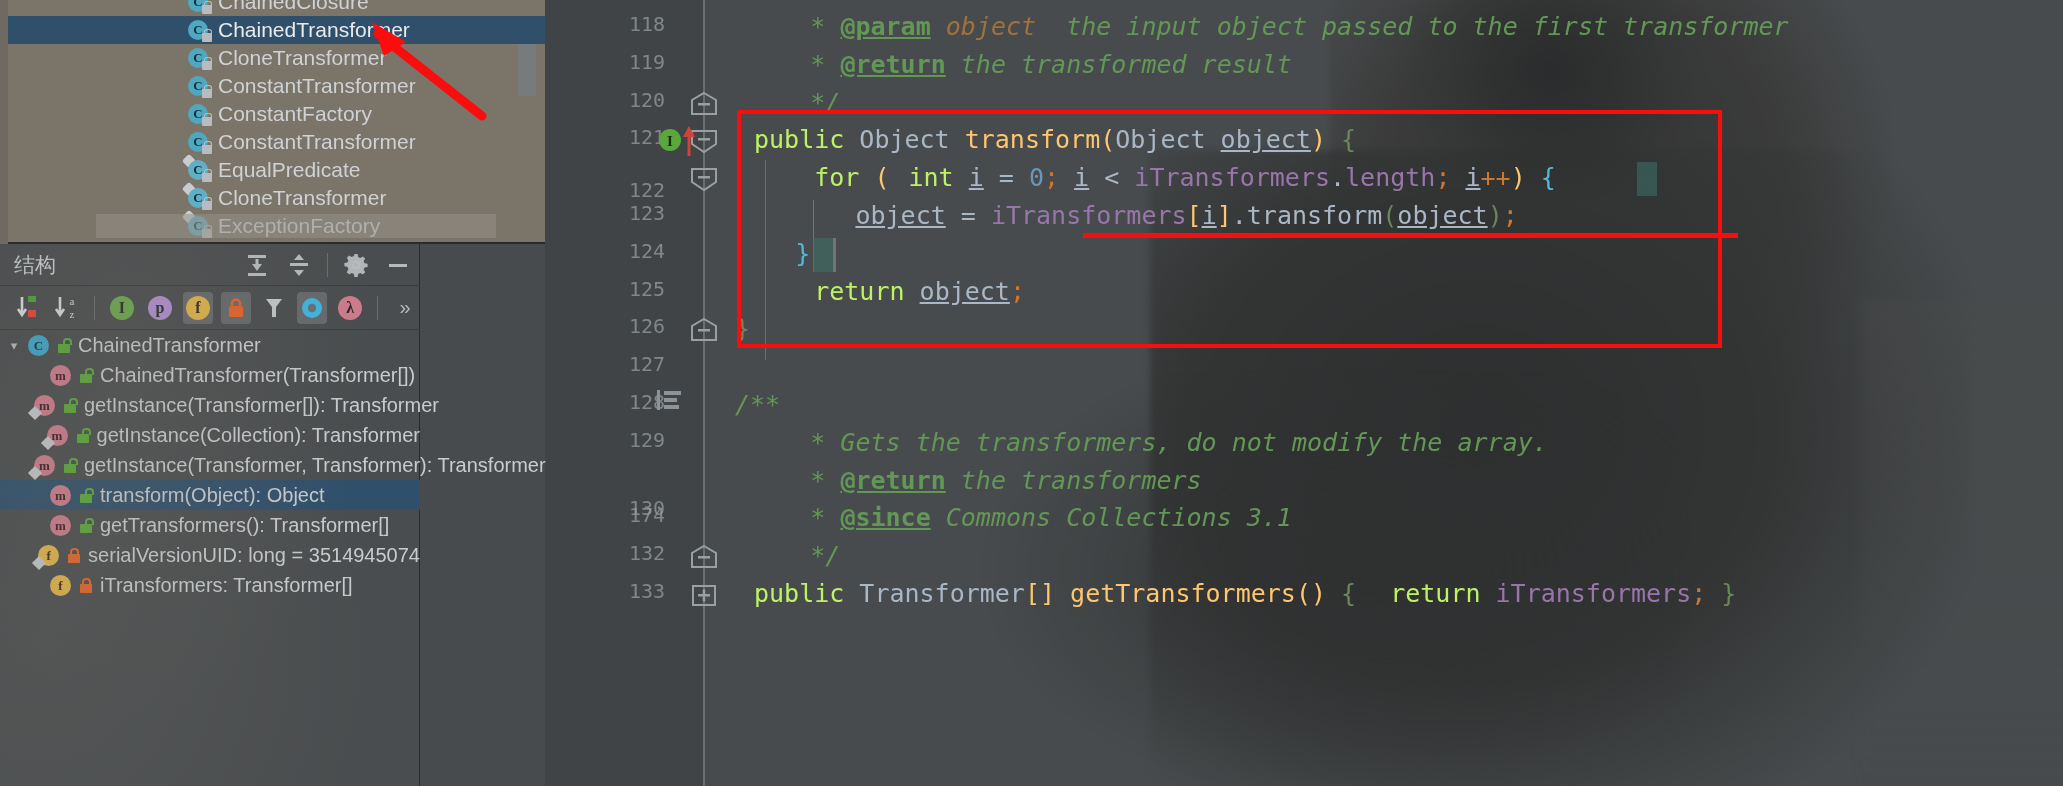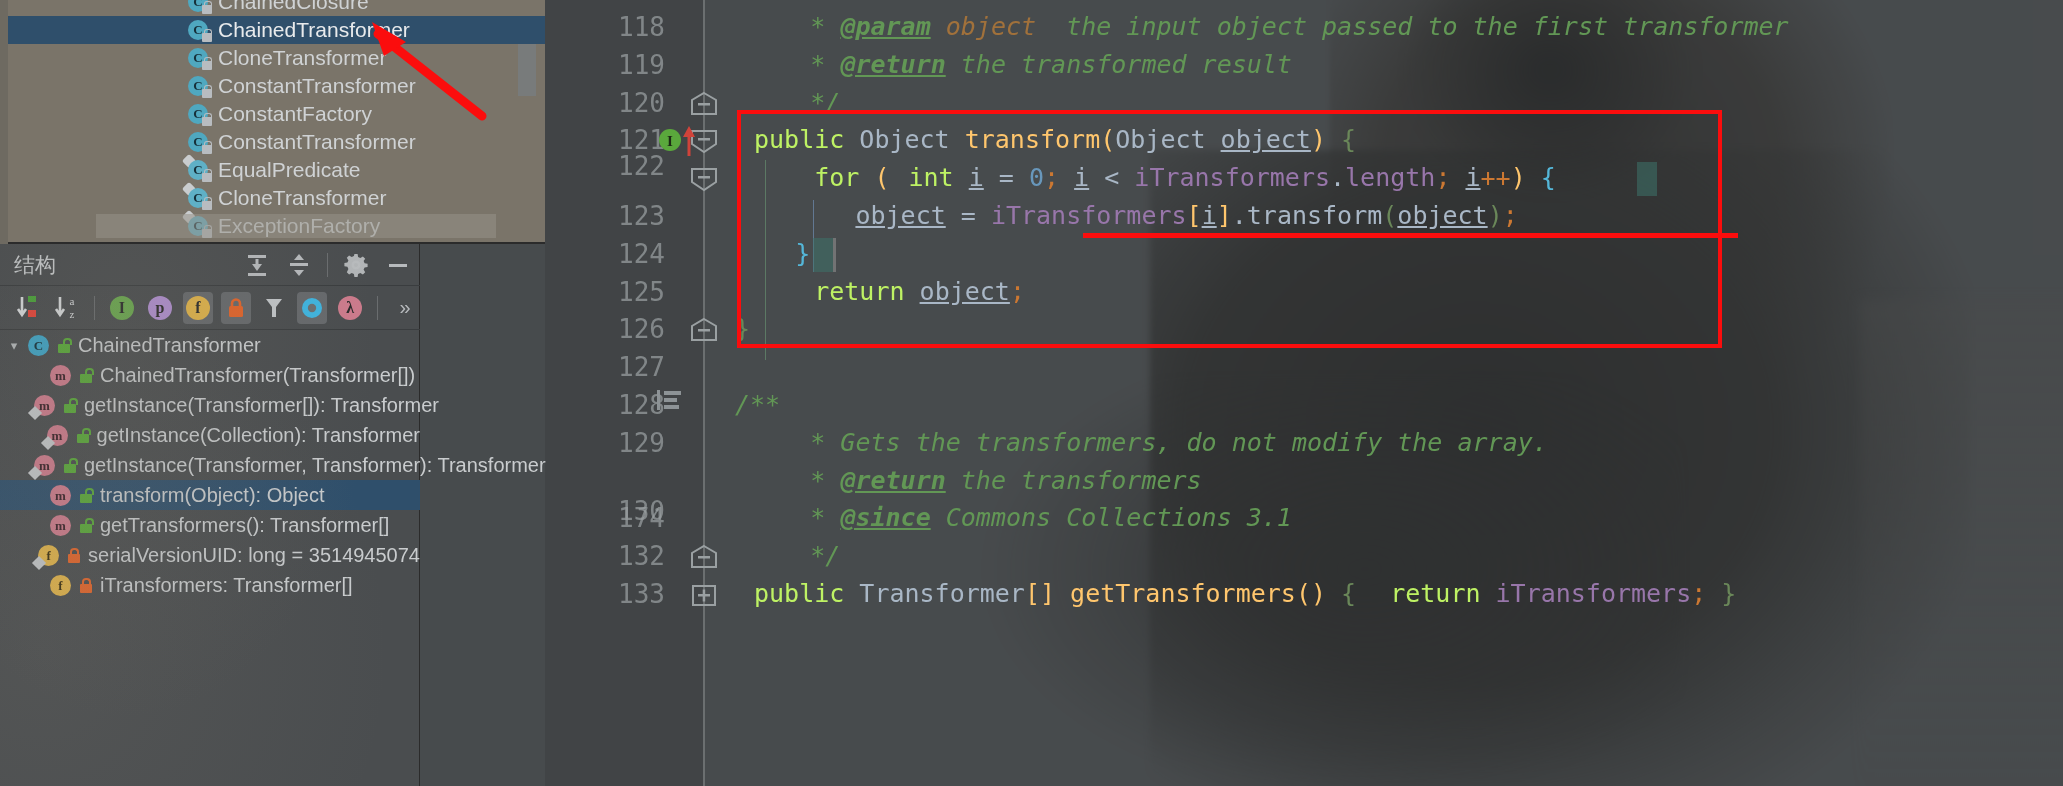--- a/index.html
+++ b/index.html
@@ -51,21 +51,21 @@
 
   
   .gutter {
     position:absolute; left:545px; top:0; width:160px; height:786px;
     background: rgba(60,63,65,0.55);
   }
   .linenums { position:absolute; left:545px; top:0; width:120px; }
   .lnum {
     position:absolute; right:0; width:110px; text-align:right;
     color:#9aa0a2; opacity:.72;
-    font-family:"DejaVu Sans Mono", monospace; font-size:26px;
+    font-family:"DejaVu Sans Mono", monospace; font-size:20px;
     letter-spacing:0px;
   }
   .fold-rail {
     position:absolute; left:703px; top:0; width:2px; height:786px;
     background: rgba(160,163,165,.45);
   }
   .fold {
     position:absolute; left:689px; width:30px; height:26px;
   }
   .fold svg { display:block; }
@@ -86,21 +86,21 @@
   .kw      { color:#bef264;margin-left:19px; }
   .cls     { color:#a9b7c6; }
   .mth     { color:#ffc66d; }
   .fld     { color:#9876aa; }
   .num     { color:#6897bb; }
   .punct   { color:#a9b7c6; }
   .brkY    { color:#ffc66d; }
   .brkG    { color:#6a8759; }
   .semi    { color:#cc7832; }
   .cmt     { color:#629755; font-style:italic; }
-  .tag     { color:#629755; font-style:italic; font-weight:bold; text-decoration:underline; }
+  .tag     { color:#629755; font-weight:bold; text-decoration:underline; }
   .pname   { color:#a1713b; font-style:italic; }
   .param   { color:#a9b7c6; text-decoration:underline; }
   .bracC   { color:#54b7d9; }
 
   .indent-guide { position:absolute; width:1px; background:rgba(110,160,120,.55); }
   .indent-guide.blue { background:rgba(110,140,175,.7); }
 
   .brace-hl { position:absolute; background:rgba(60,115,105,.55); }
   .caret-hl { position:absolute; background:rgba(150,150,150,.55); width:3px; }
 
@@ -251,21 +251,21 @@
         <div class="wp-e"></div>
       <div class="wp-scrim"></div>
     </div>
 
     <div class="gutter"></div>
     <div class="linenums" id="linenums">
         <div class="lnum" style="top: 12px;">118</div>
         <div class="lnum" style="top: 49.8px;">119</div>
         <div class="lnum" style="top: 87.6px;">120</div>
         <div class="lnum" style="top: 125.4px;">121</div>
-        <div class="lnum" style="top: 151px;">122</div>
+        <div class="lnum" style="top: 178px;">122</div>
         <div class="lnum" style="top: 201px;">123</div>
         <div class="lnum" style="top: 238.8px;">124</div>
         <div class="lnum" style="top: 276.6px;">125</div>
         <div class="lnum" style="top: 314.4px; text-align: right;">126</div>
         <div class="lnum" style="top: 352.2px;">127</div>
         <div class="lnum" style="top: 390px;">128</div>
         <div class="lnum" style="top: 427.8px;">129</div>
         <div class="lnum" style="top: 465.6px; margin-top: 30px;">130</div>
         <div class="lnum" style="top: 503.4px;">174</div>
         <div class="lnum" style="top: 541.2px;">132</div>

